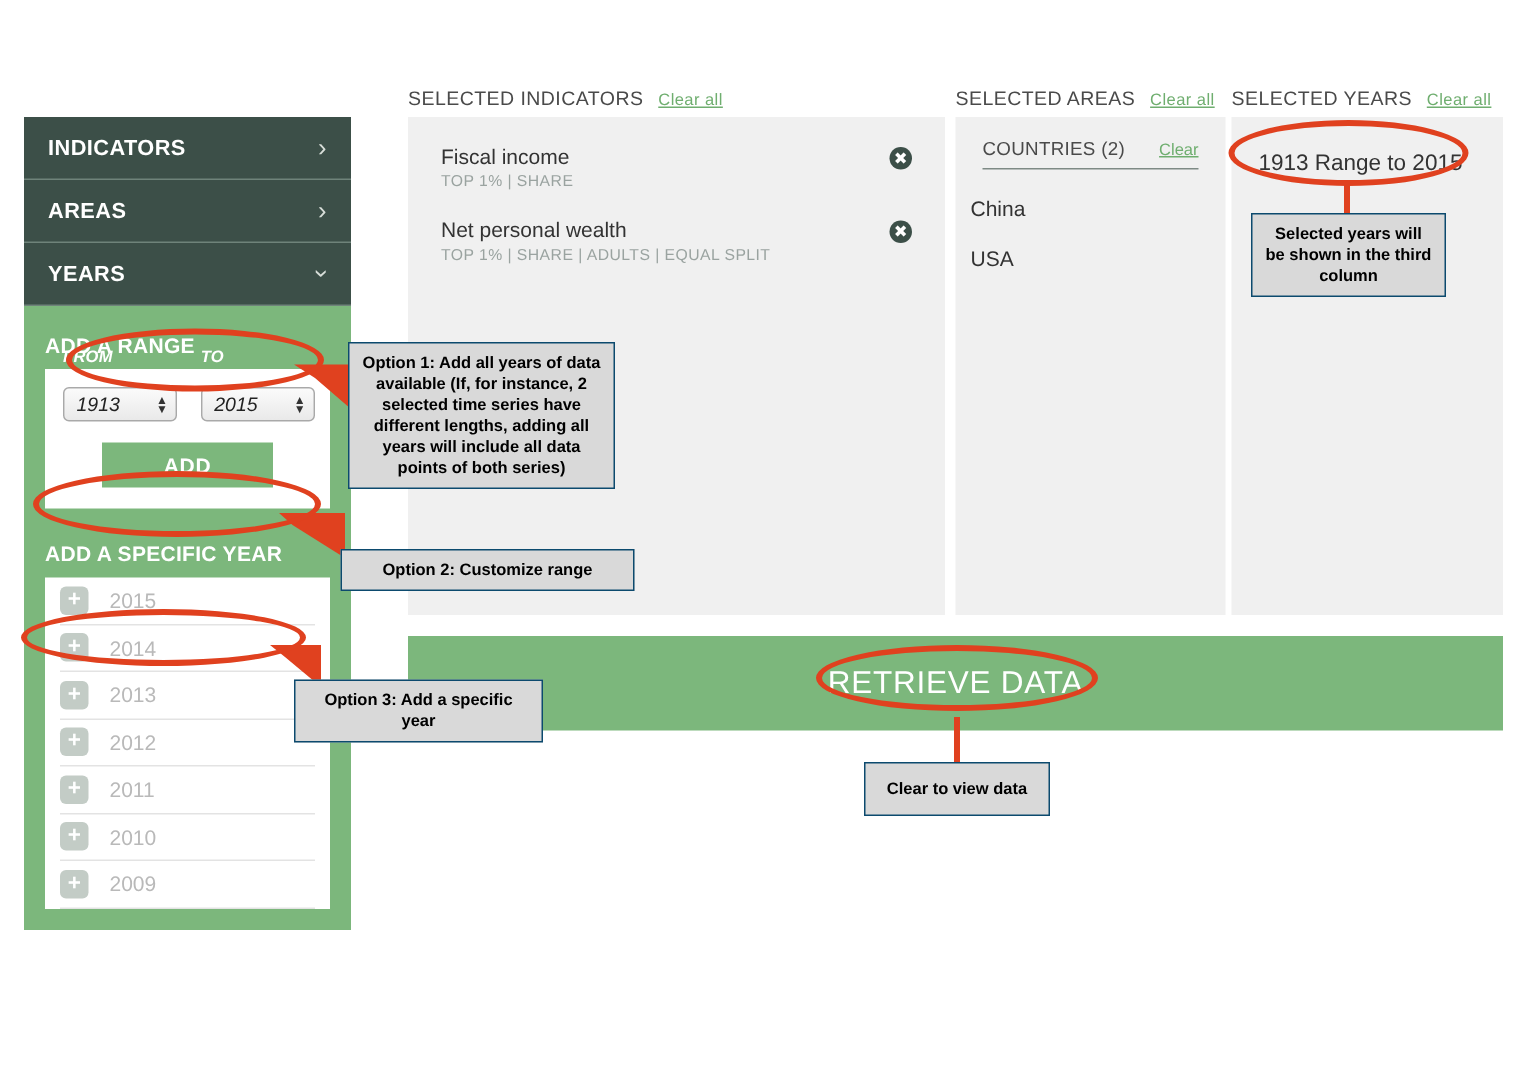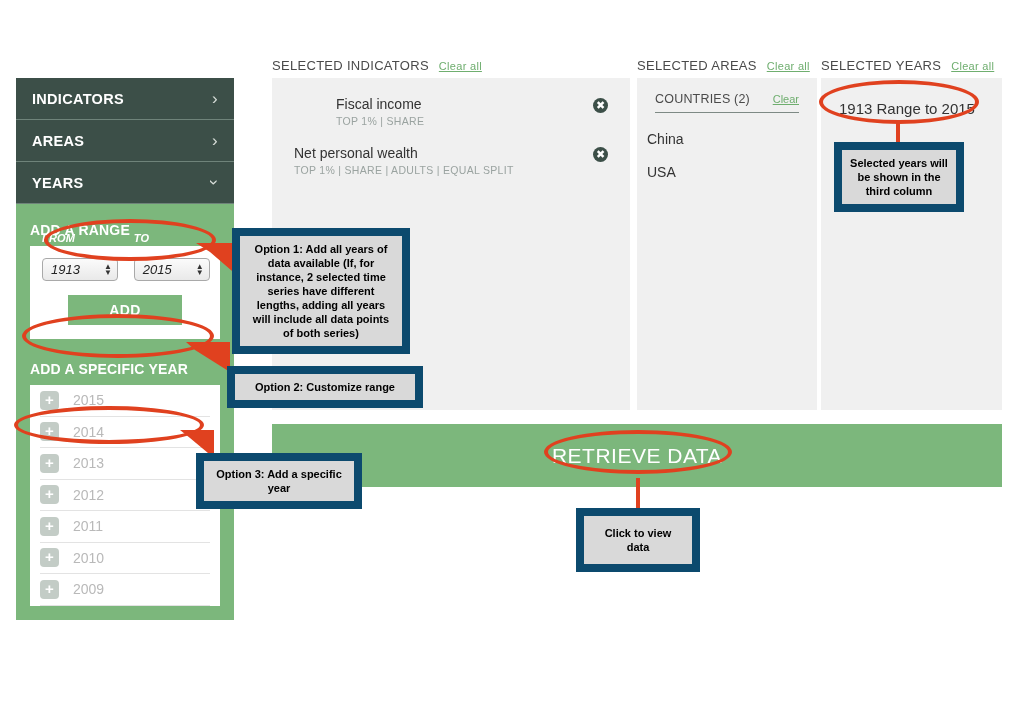--- a/index.html
+++ b/index.html
@@ -115,21 +115,21 @@
 
   
   #retrieve-bar {
     position:absolute; left:272px; top:424px; width:730px; height:63px;
     background:#7cb77c; display:flex; align-items:center; justify-content:center;
   }
   #retrieve-label { color:#ffffff; font-size: 21px; letter-spacing:.5px; }
 
   
   .callout {
-    position:absolute; background:#d9d9d9; border:8px solid #0c4a6e;
+    position:absolute; background:#d9d9d9; border:1px solid #0c4a6e;
     color:#000; font-weight:bold; text-align:center;
     font-size: 11px; line-height: 14px; padding: 6px 8px;
   }
   .ellipse {
     position:absolute; border:4px solid #e0411f; border-radius:50%;
     pointer-events:none;
   }
   svg.leader { position:absolute; left:0; top:0; width:1024px; height:724px; pointer-events:none; }
 </style>
 </head>
@@ -229,21 +229,21 @@
   <span class="clear-link">Clear all</span>
 </div>
 
 <div class="col-head" style="left:821px; top:58px;">
   <span>SELECTED YEARS</span>
   <span class="clear-link">Clear all</span>
 </div>
 
 <div class="panel" style="left:272px; top:78px; width:358px; height:332px;">
 
-  <div class="ind-row" style="position:relative; padding-top:18px;margin-left:42px;">
+  <div class="ind-row" style="position:relative; padding-top:18px;">
     <div class="ind-title">Fiscal income</div>
     <div class="ind-sub">TOP 1% | SHARE</div>
     <div class="close-icon" style="top:20px;">✖</div>
   </div>
 
   <div class="ind-row" style="position:relative; padding-top:18px;">
     <div class="ind-title">Net personal wealth</div>
     <div class="ind-sub">TOP 1% | SHARE | ADULTS | EQUAL SPLIT</div>
     <div class="close-icon" style="top:20px;">✖</div>
   </div>
@@ -291,13 +291,13 @@
 <div class="ellipse" style="left:544px; top:430px; width:188px; height:44px;"></div>
 
 <div class="callout" style="left:232px; top:228px; width:178px;">Option 1:  Add all years of data available (If, for instance, 2 selected time series have different lengths, adding all years will include all data points of both series)</div>
 
 <div class="callout" style="left:194px; top:366px; width:196px;margin-left:33px;">Option 2: Customize range</div>
 
 <div class="callout" style="left:196px; top:453px; width:166px;">Option 3: Add a specific year</div>
 
 <div class="callout" style="left:834px; top:142px; width:130px;">Selected years will be shown in the third column</div>
 
-<div class="callout" style="left:576px; top:508px; width:124px; padding:10px 8px;">Click to view data</div>
+<div class="callout" style="left:576px; top:508px; width:124px; padding:10px 8px;">Clear to view data</div>
 
 </body></html>

